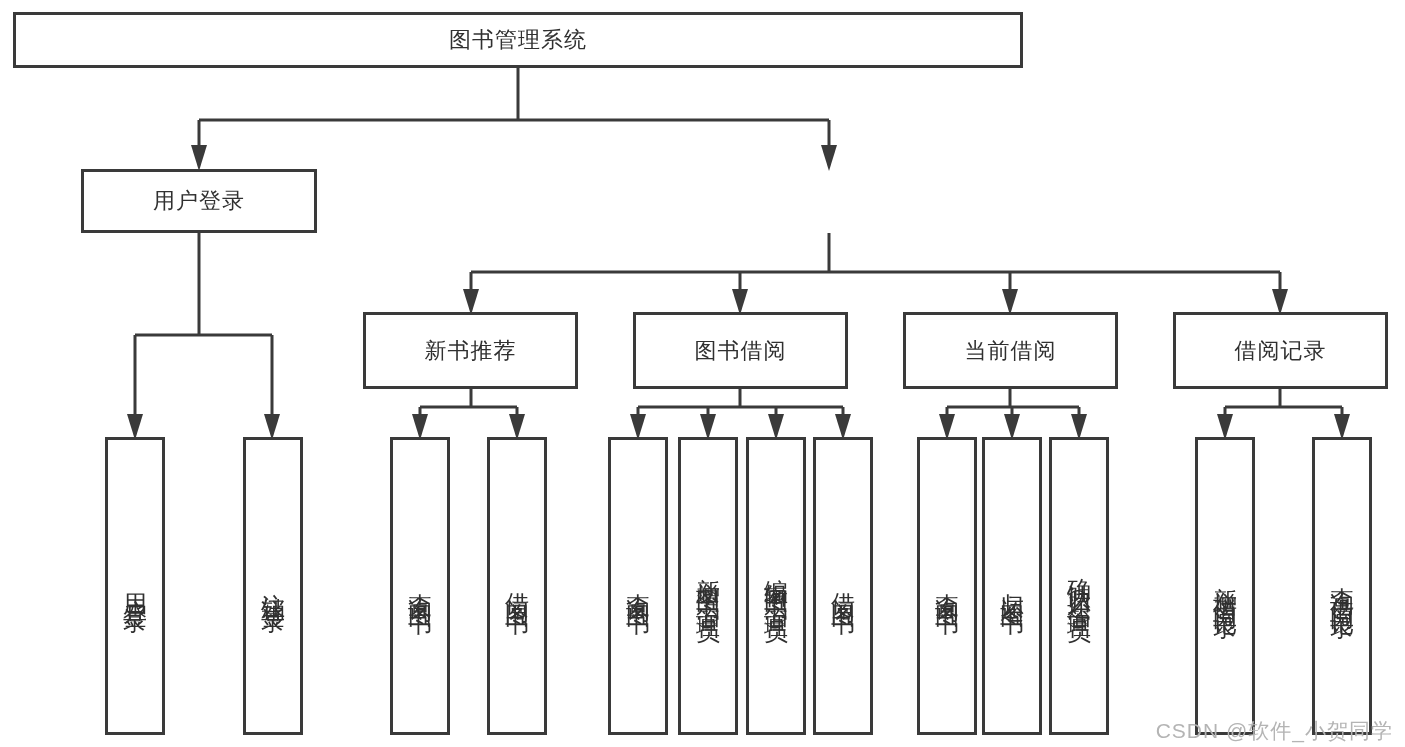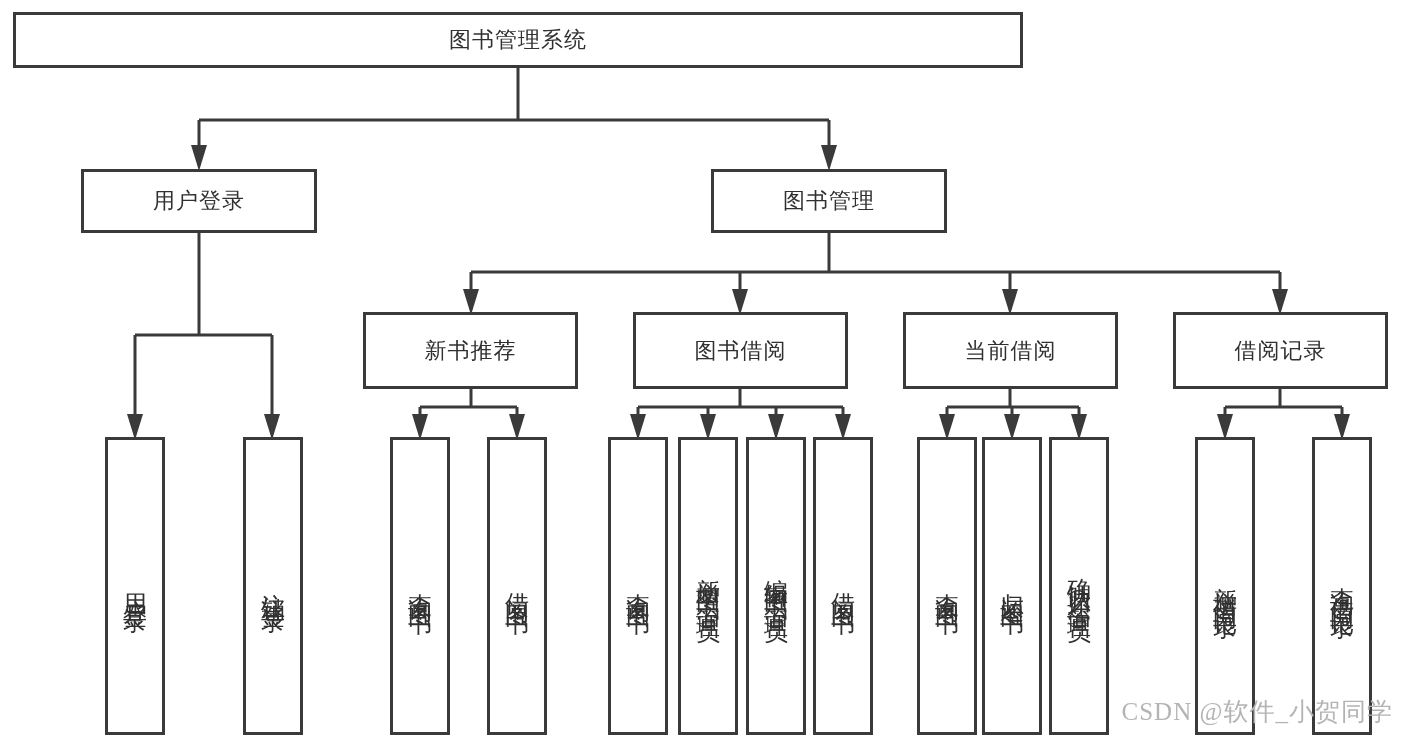--- a/index.html
+++ b/index.html
@@ -43,27 +43,26 @@
     top:437px;width:60px;height:298px;
     display:block;
     writing-mode:vertical-rl;
     text-align:center;
     font-size:24px;
     letter-spacing:6px;
     line-height:54px;
   }
   .watermark{
     position:absolute;
-    right:12px;bottom:19px;
-    font-size:25px;
+    right:12px;bottom:2px;
+    font-size:21px;
     letter-spacing:1px;
     color:var(--wm);
     z-index:3;
     white-space:nowrap;
-    font-family:Liberation Serif, serif;
   }
 </style>
 </head>
 <body>
 
 <div class="canvas">
 
   <svg class="connectors" viewBox="0 0 1405 747" xmlns="http://www.w3.org/2000/svg" aria-hidden="true">
     <path d="
       M518 68 V120
@@ -118,21 +117,20 @@
       <polygon points="1004,414 1020,414 1012,440"></polygon>
       <polygon points="1071,414 1087,414 1079,440"></polygon>
       <polygon points="1217,414 1233,414 1225,440"></polygon>
       <polygon points="1334,414 1350,414 1342,440"></polygon>
     </g>
   </svg>
 
   <div class="box hbox root">图书管理系统</div>
 
   <div class="box hbox l1" style="left:81px">用户登录</div>
-  <div class="box hbox l1" style="left:711px">图书管理</div>
 
   <div class="box hbox l2" style="left:363px">新书推荐</div>
   <div class="box hbox l2" style="left:633px">图书借阅</div>
   <div class="box hbox l2" style="left:903px">当前借阅</div>
   <div class="box hbox l2" style="left:1173px">借阅记录</div>
 
   <div class="box leaf" style="left:105px">用户登录</div>
   <div class="box leaf" style="left:243px">注销登录</div>
 
   <div class="box leaf" style="left:390px">查询图书</div>

